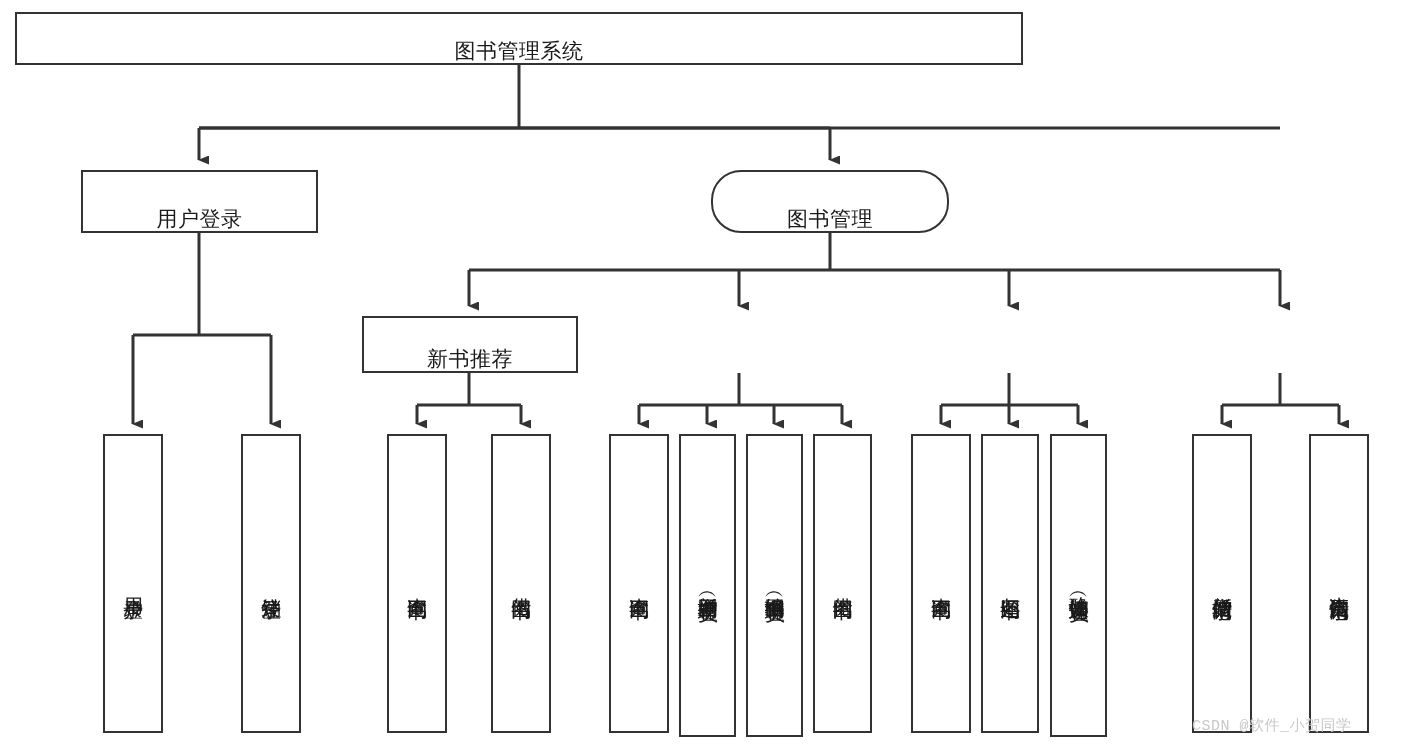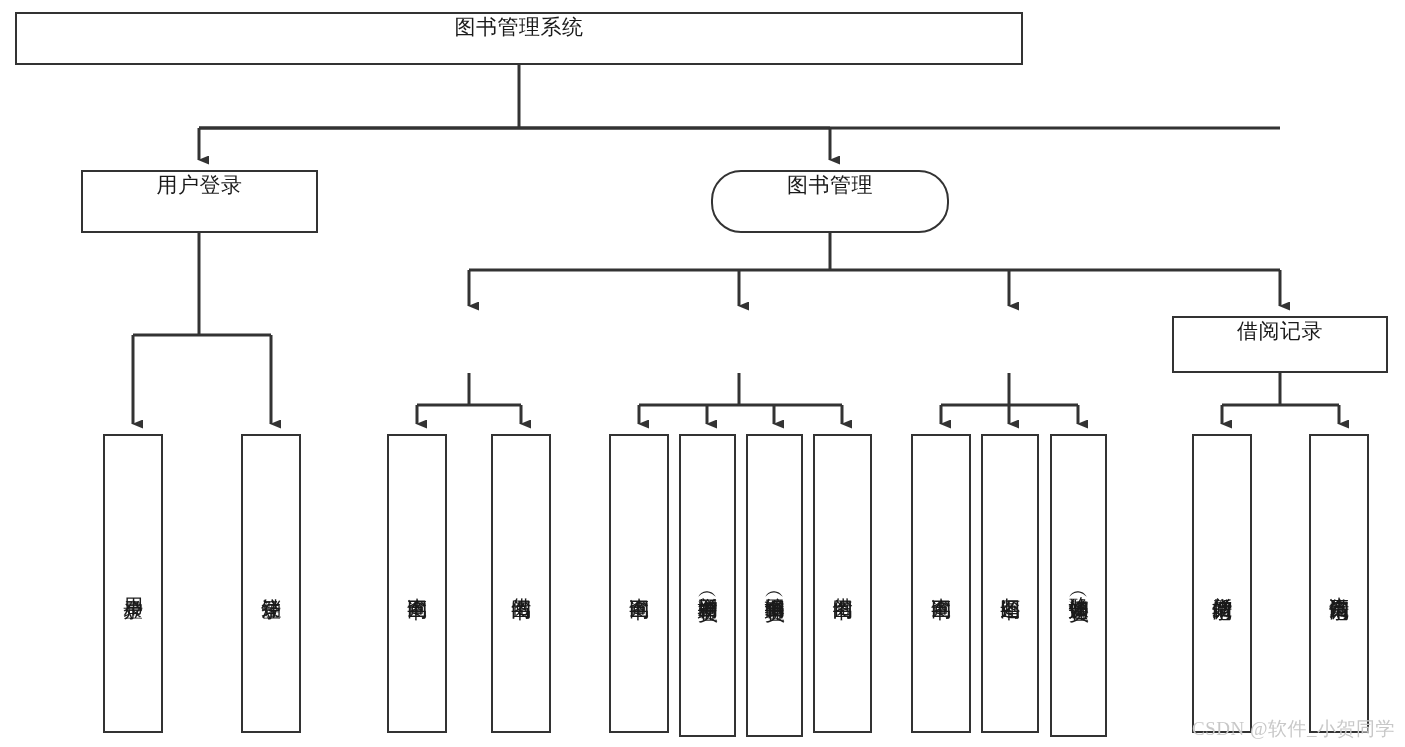--- a/index.html
+++ b/index.html
@@ -25,21 +25,21 @@
     width: 1405px;
     height: 747px;
     pointer-events: none;
   }
   .node {
     position: absolute;
     box-sizing: border-box;
     border: 2px solid #333333;
     background: #ffffff;
     display: flex;
-    align-items: flex-start;
+    align-items: flex-end;
     justify-content: center;
     color: #1a1a1a;
   }
   .node.horizontal {
     font-size: 21px;
     line-height: 1.2;
     letter-spacing: 0.5px;
     white-space: nowrap;
   }
   .node.vertical {
@@ -52,25 +52,25 @@
     justify-content: center;
     padding: 4px 0;
   }
   .node.vertical .label {
     writing-mode: vertical-rl;
     text-orientation: upright;
     display: block;
   }
   .watermark {
     position: absolute;
-    font-size: 19px;
+    font-size: 15px;
     color: #c8c8c8;
     white-space: nowrap;
     letter-spacing: 0.5px;
-    font-family: Liberation Serif, serif;
+    font-family: Liberation Mono, monospace;
   }
 </style>
 </head>
 <body>
 
 <div id="diagram-root">
 
   <svg id="edge-layer" viewBox="0 0 1405 747" width="1405" height="747" xmlns="http://www.w3.org/2000/svg">
     <defs>
       <marker id="arrowhead" markerWidth="9" markerHeight="11" refX="4.5" refY="10" orient="auto" markerUnits="userSpaceOnUse">
@@ -128,26 +128,26 @@
   </div>
 
   <div class="node horizontal" style="left:81px; top:170px; width:237px; height:63px;">
     <span class="label">用户登录</span>
   </div>
 
   <div class="node horizontal" style="left:711px; top:170px; width:238px; height:63px;border-radius:30px;">
     <span class="label">图书管理</span>
   </div>
 
+  <div class="node horizontal" style="left:362px; top:316px; width:216px; height:57px;">
+    <span class="label">新书推荐</span>
+  </div>
 
 
 
-  <div class="node horizontal" style="left:1172px; top:316px; width:216px; height:57px;">
-    <span class="label">借阅记录</span>
-  </div>
 
   <div class="node vertical" style="left:103px; top:434px; width:60px; height:299px;">
     <span class="label">用户登录</span>
   </div>
   <div class="node vertical" style="left:241px; top:434px; width:60px; height:299px;">
     <span class="label">注销登录</span>
   </div>
 
   <div class="node vertical" style="left:387px; top:434px; width:60px; height:299px;">
     <span class="label">查询图书</span>

